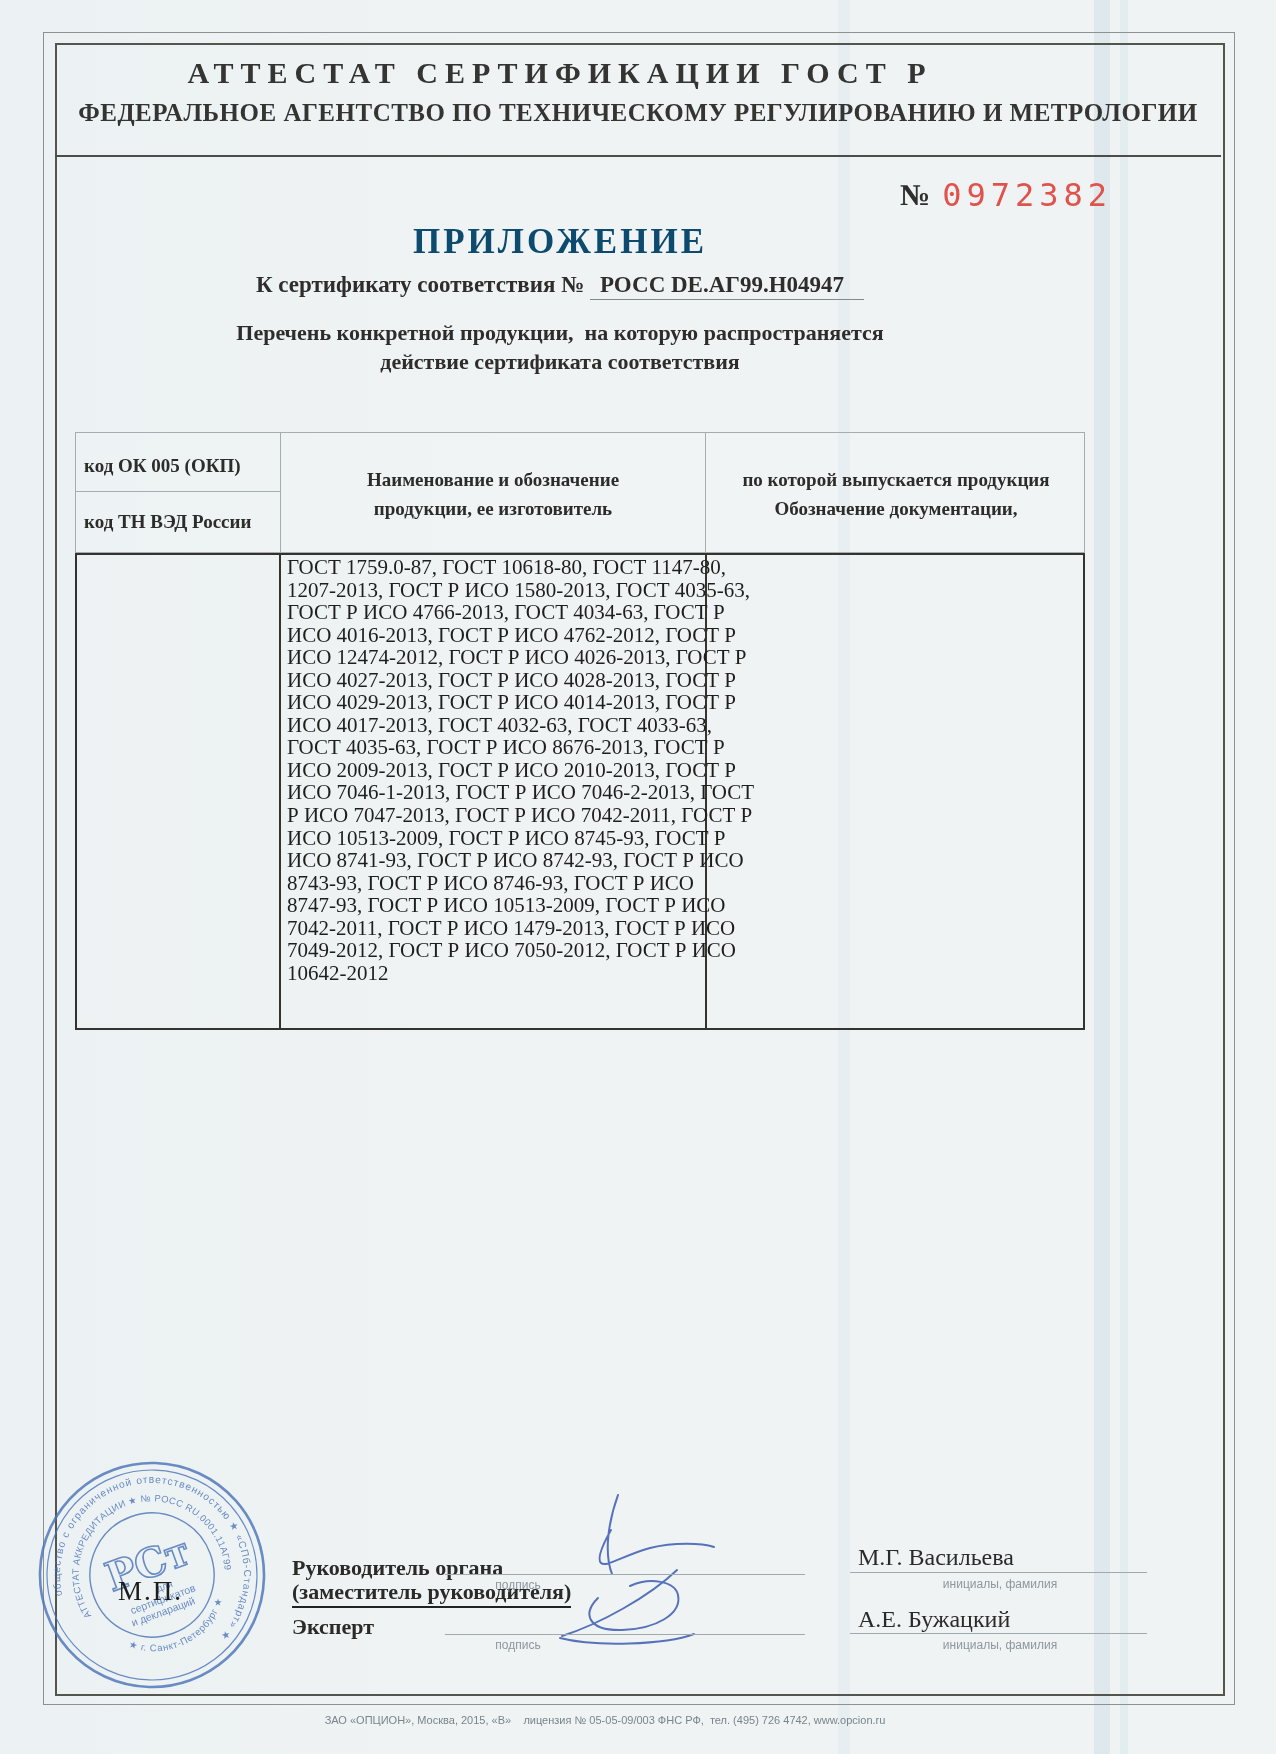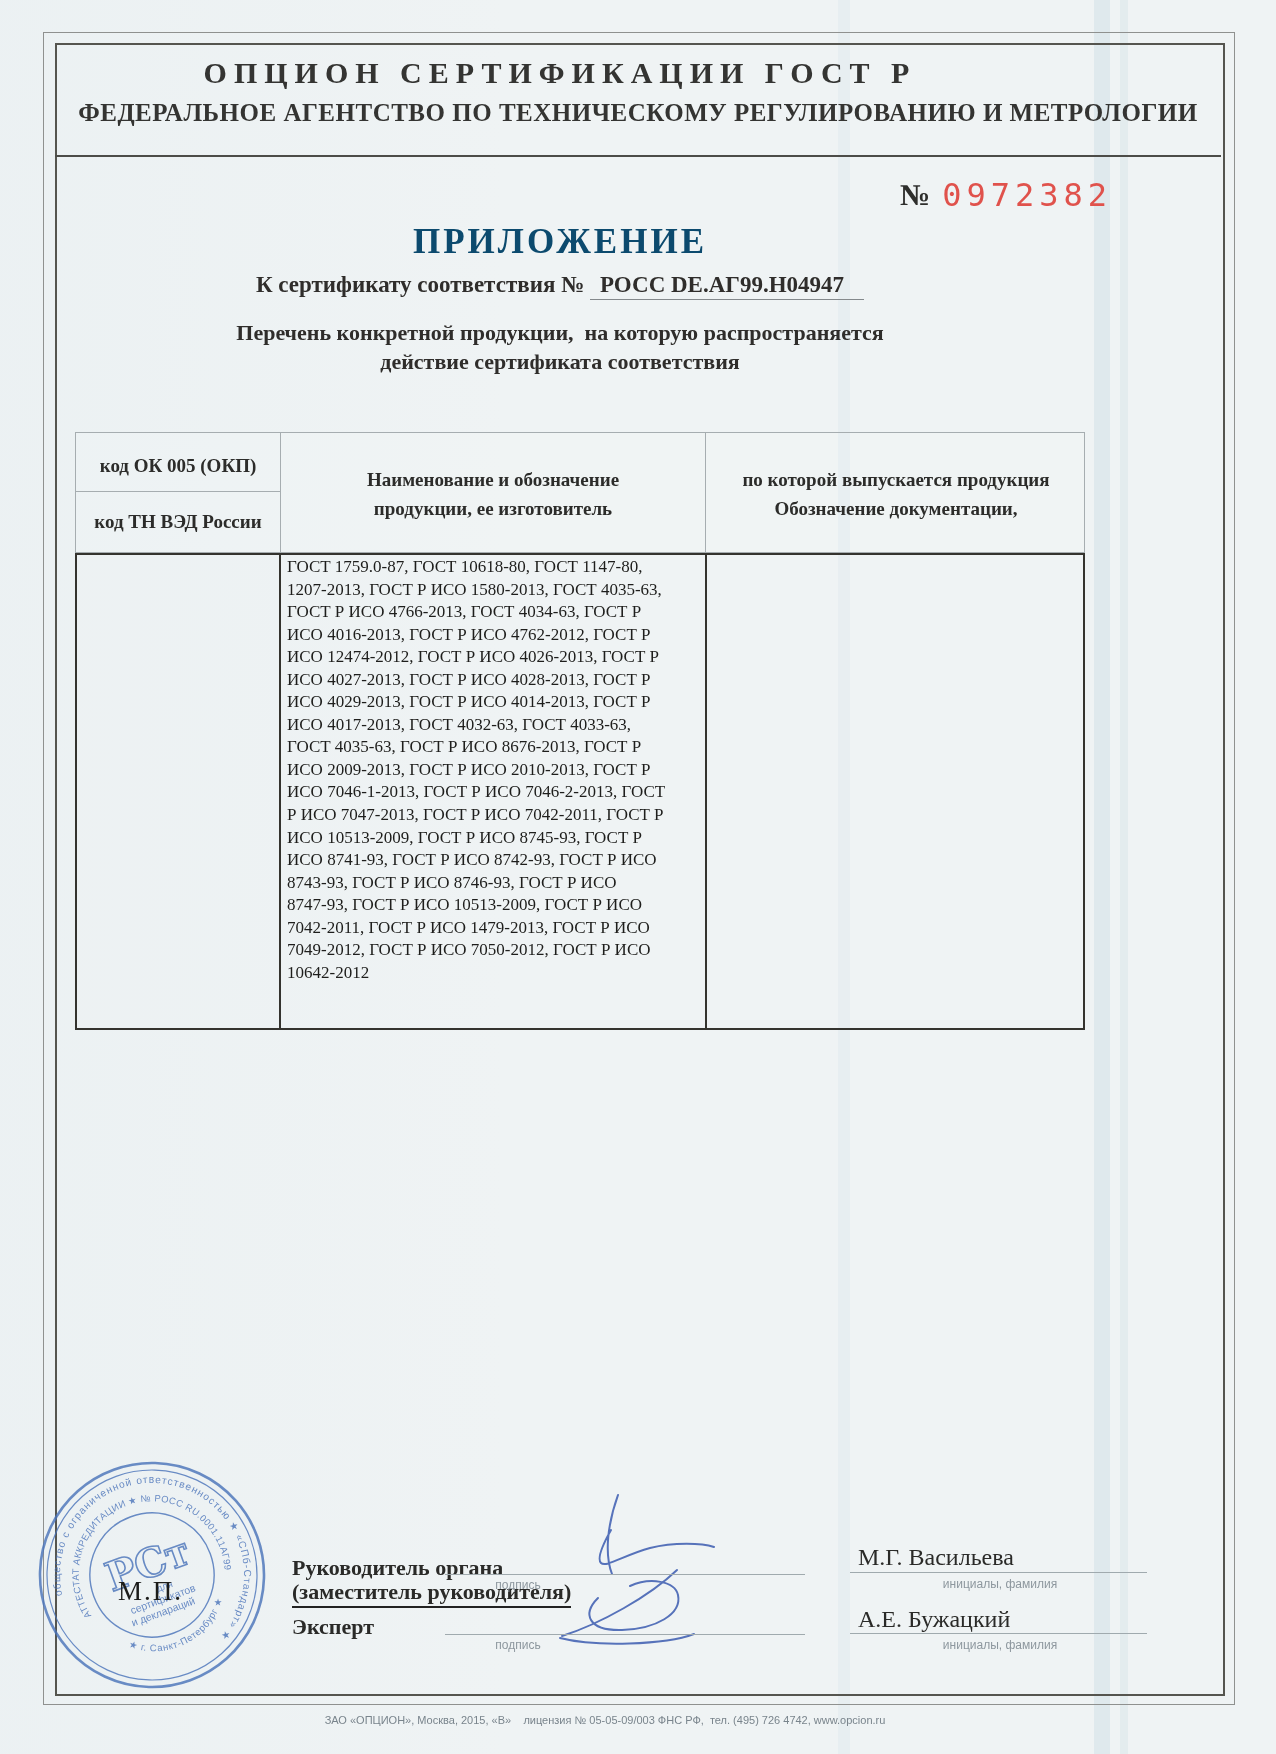--- a/index.html
+++ b/index.html
@@ -42,32 +42,32 @@
 
   .cert-line{left:55px;top:272px;width:1010px;text-align:center;font-size:23px;font-weight:bold;color:#2f2d2b;}
   .cert-line .cert-no{font-weight:bold;border-bottom:1.5px solid #84898c;padding:0 20px 2px 10px;}
 
   .subtitle{left:55px;top:318px;width:1010px;text-align:center;
     font-size:22px;font-weight:bold;color:#2f2d2b;white-space:pre-wrap;line-height:29px;}
 
   
   .tbl-header{left:75px;top:432px;width:1010px;height:121px;border:1.5px solid #a6adb0;box-sizing:border-box;background:rgba(255,255,255,.08);}
   .tbl-header .c1{position:absolute;left:0;top:0;width:205px;height:100%;border-right:1.5px solid #a6adb0;box-sizing:border-box;}
-  .tbl-header .c1 .cell{position:absolute;left:0;width:100%;text-align:center;font-size:19px;font-weight:bold;}
+  .tbl-header .c1 .cell{position:absolute;left:8px;width:100%;font-size:19px;font-weight:bold;}
   .tbl-header .c1 .top{top:22px;}
   .tbl-header .c1 .divider{position:absolute;left:0;top:58px;width:100%;border-top:1.5px solid #a6adb0;}
   .tbl-header .c1 .bot{top:78px;}
   .tbl-header .c2{position:absolute;left:205px;top:0;width:425px;height:100%;border-right:1.5px solid #a6adb0;box-sizing:border-box;}
   .tbl-header .c3{position:absolute;left:630px;top:0;width:380px;height:100%;}
   .tbl-header .hd2{position:absolute;left:0;top:32px;width:100%;text-align:center;
     font-size:19px;font-weight:bold;line-height:29px;}
   .tbl-body{left:75px;top:553px;width:1010px;height:477px;border:2.5px solid #34332e;box-sizing:border-box;background:rgba(255,255,255,.05);}
   .tbl-body .v1{position:absolute;left:202px;top:0;height:100%;border-left:2px solid #34332e;}
   .tbl-body .v2{position:absolute;left:628px;top:0;height:100%;border-left:2px solid #34332e;}
-  .gost-lines{position:absolute;left:210px;top:1px;width:418px;font-size:17px;color:#1e1e1c;}
+  .gost-lines{position:absolute;left:210px;top:1px;width:418px;font-size:21px;color:#1e1e1c;}
   .gost-lines div{line-height:22.55px;white-space:nowrap;}
 
   
   .stamp{left:32px;top:1455px;width:240px;height:240px;filter:blur(.3px);}
   .mp-label{left:118px;top:1576px;font-size:27px;color:#1c1c1a;letter-spacing:2px;}
 
   
   .role{font-size:22px;font-weight:bold;color:#2a2a28;}
   .role-head{left:292px;top:1555px;}
   .role-head-2{left:292px;top:1579px;border-bottom:2.5px solid #222;padding-bottom:1px;}
@@ -96,21 +96,21 @@
 </head>
 <body>
 
 <div class="streak s1"></div>
 <div class="streak s2"></div>
 <div class="streak s3"></div>
 
 <div class="abs frame-outer"></div>
 <div class="abs frame-inner"></div>
 
-<div class="abs system-title noselect">ОПЦИОН СЕРТИФИКАЦИИ ГОСТ Р</div>
+<div class="abs system-title noselect">АТТЕСТАТ СЕРТИФИКАЦИИ ГОСТ Р</div>
 <div class="abs agency-title noselect">ФЕДЕРАЛЬНОЕ АГЕНТСТВО ПО ТЕХНИЧЕСКОМУ РЕГУЛИРОВАНИЮ И МЕТРОЛОГИИ</div>
 <div class="abs header-divider"></div>
 
 <div class="abs serial">
   <span class="numero">№</span>
   <span class="digits">0972382</span>
 </div>
 
 <div class="abs appendix-title">ПРИЛОЖЕНИЕ</div>
 

